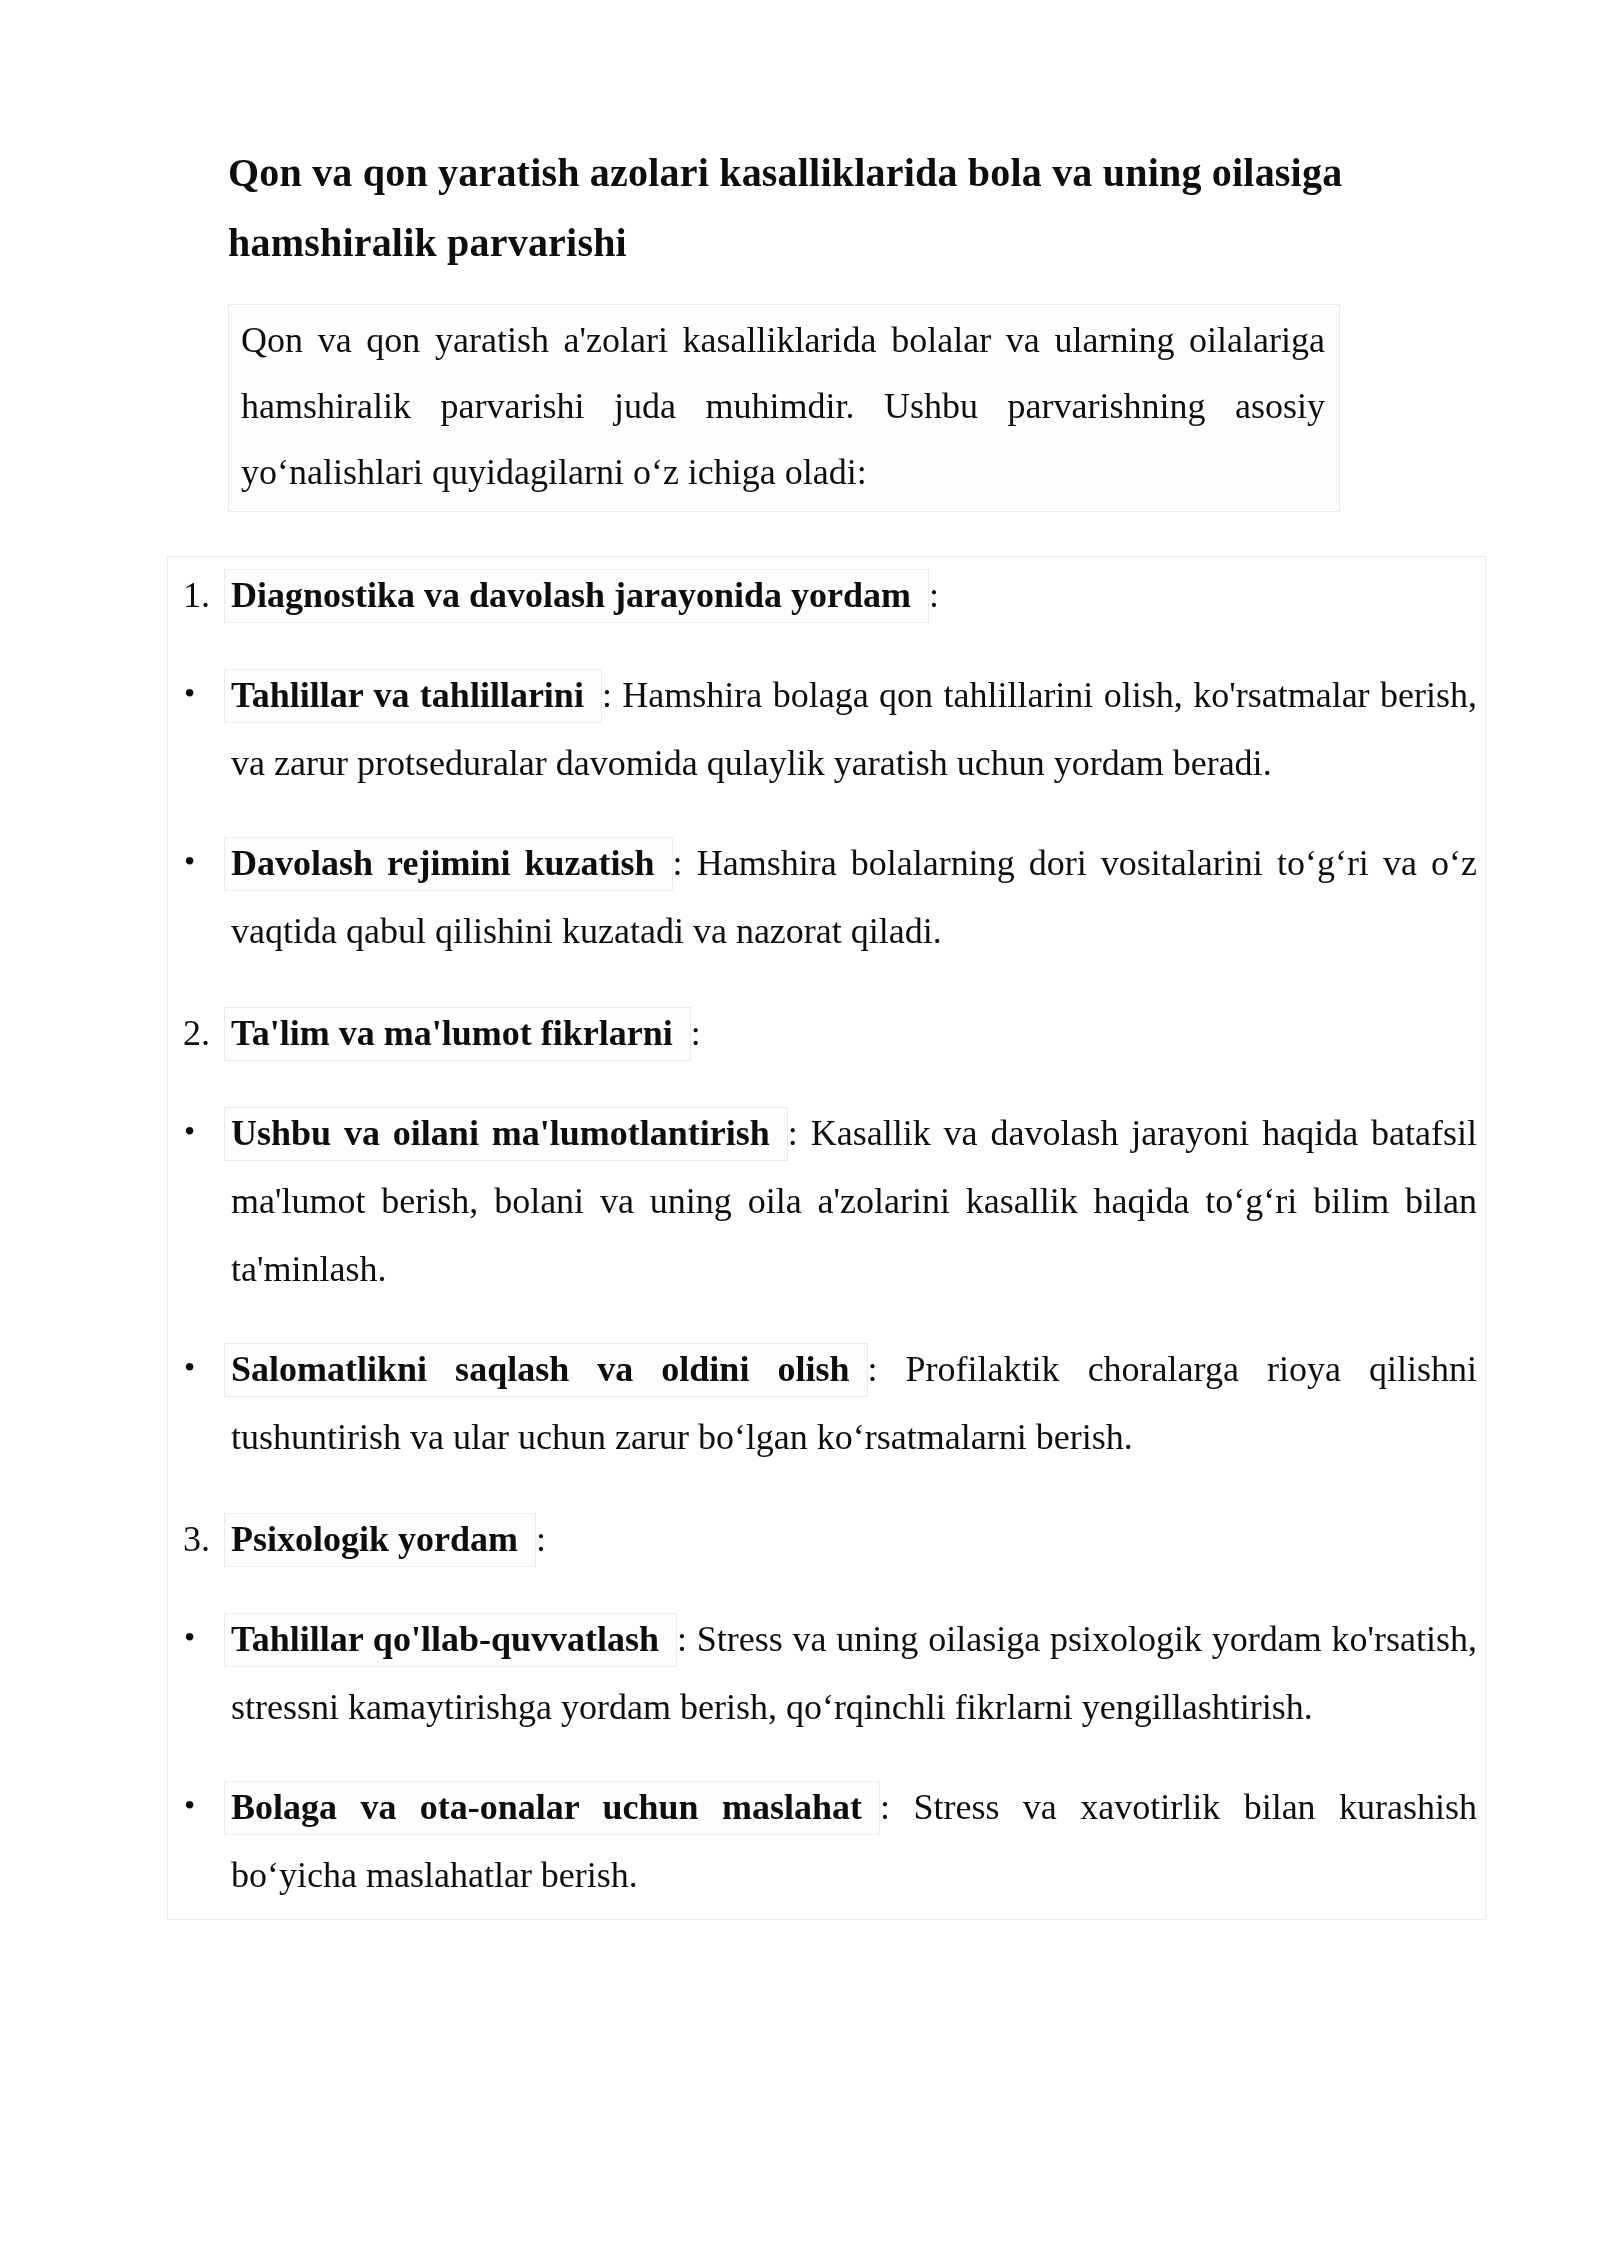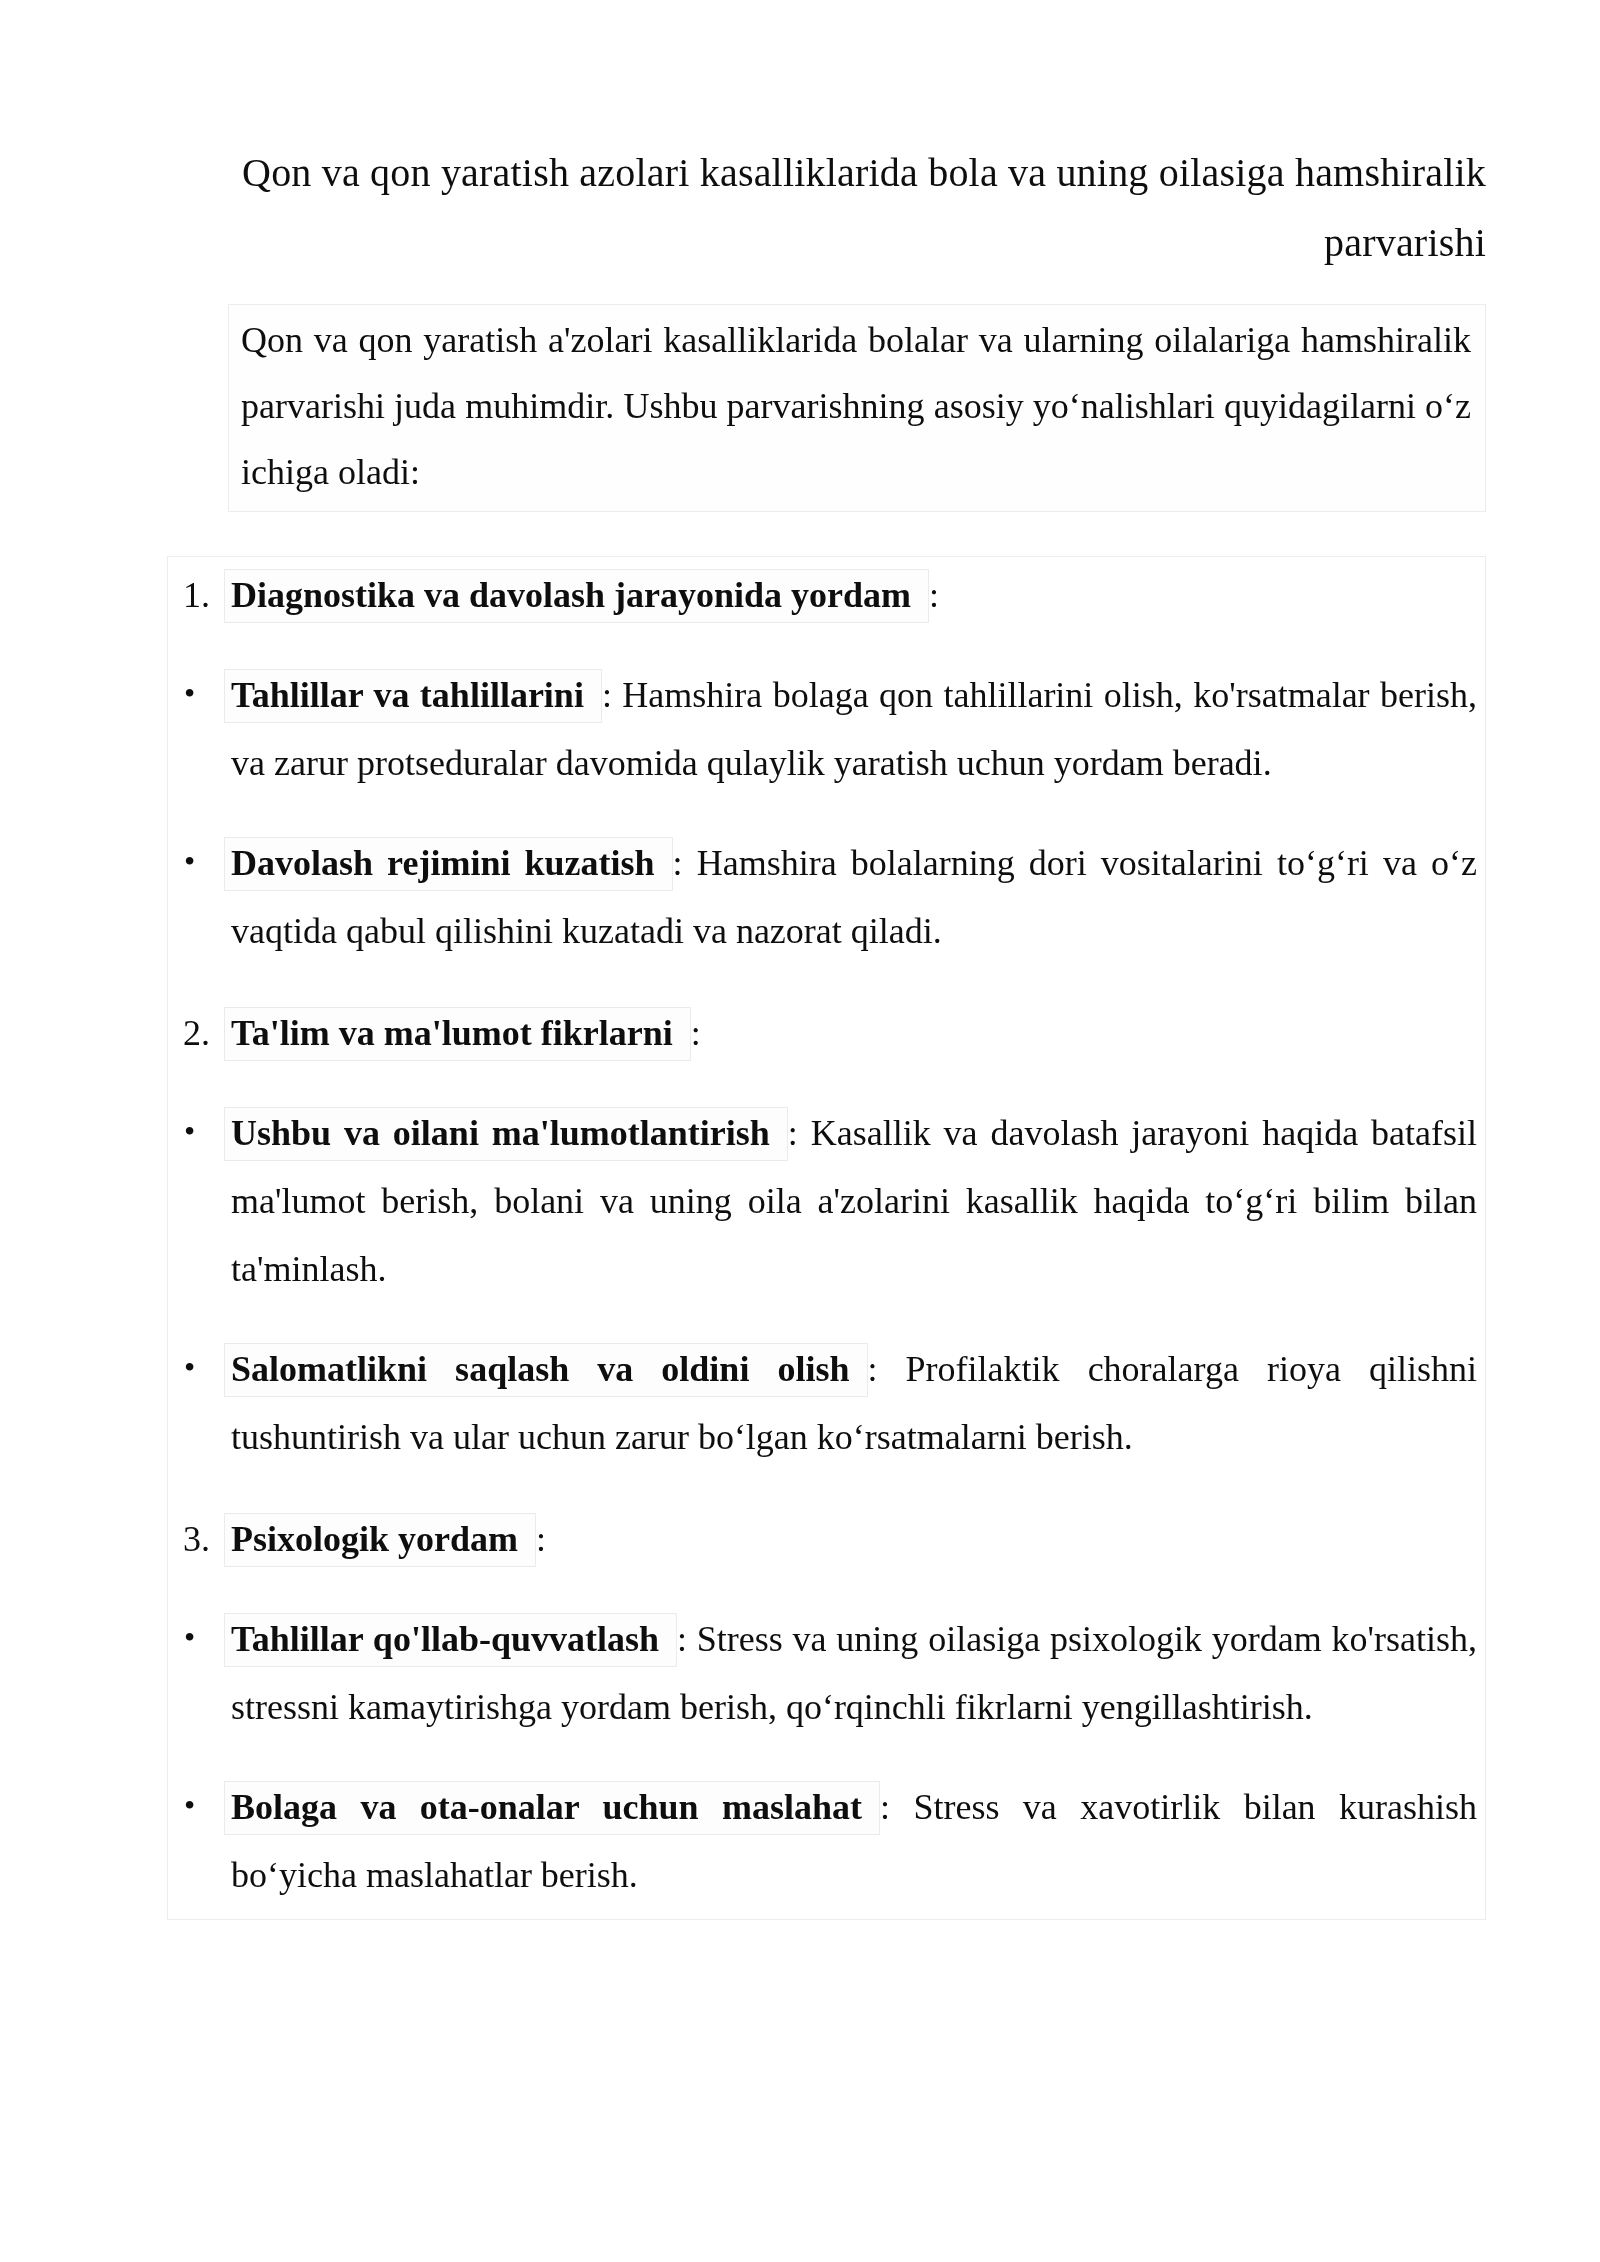--- a/index.html
+++ b/index.html
@@ -18,31 +18,31 @@
   .doc-page {
     position: absolute;
     inset: 0;
     background: #ffffff;
   }
   .doc-title {
     position: absolute;
     left: 228px;
     top: 138px;
     width: 1258px;
-    text-align: right;
-    font-weight: normal;
+    text-align: left;
+    font-weight: bold;
     font-size: 40px;
     line-height: 70px;
     letter-spacing: 0.2px;
   }
   .intro-box {
     position: absolute;
     left: 228px;
     top: 304px;
-    width: 1258px;
+    width: 1112px;
     box-sizing: border-box;
     border: 1px solid #ececec;
     background: #fefefe;
     padding: 2px 14px 6px 12px;
     font-size: 36px;
     line-height: 66px;
     text-align: justify;
   }
   .list-box {
     position: absolute;

